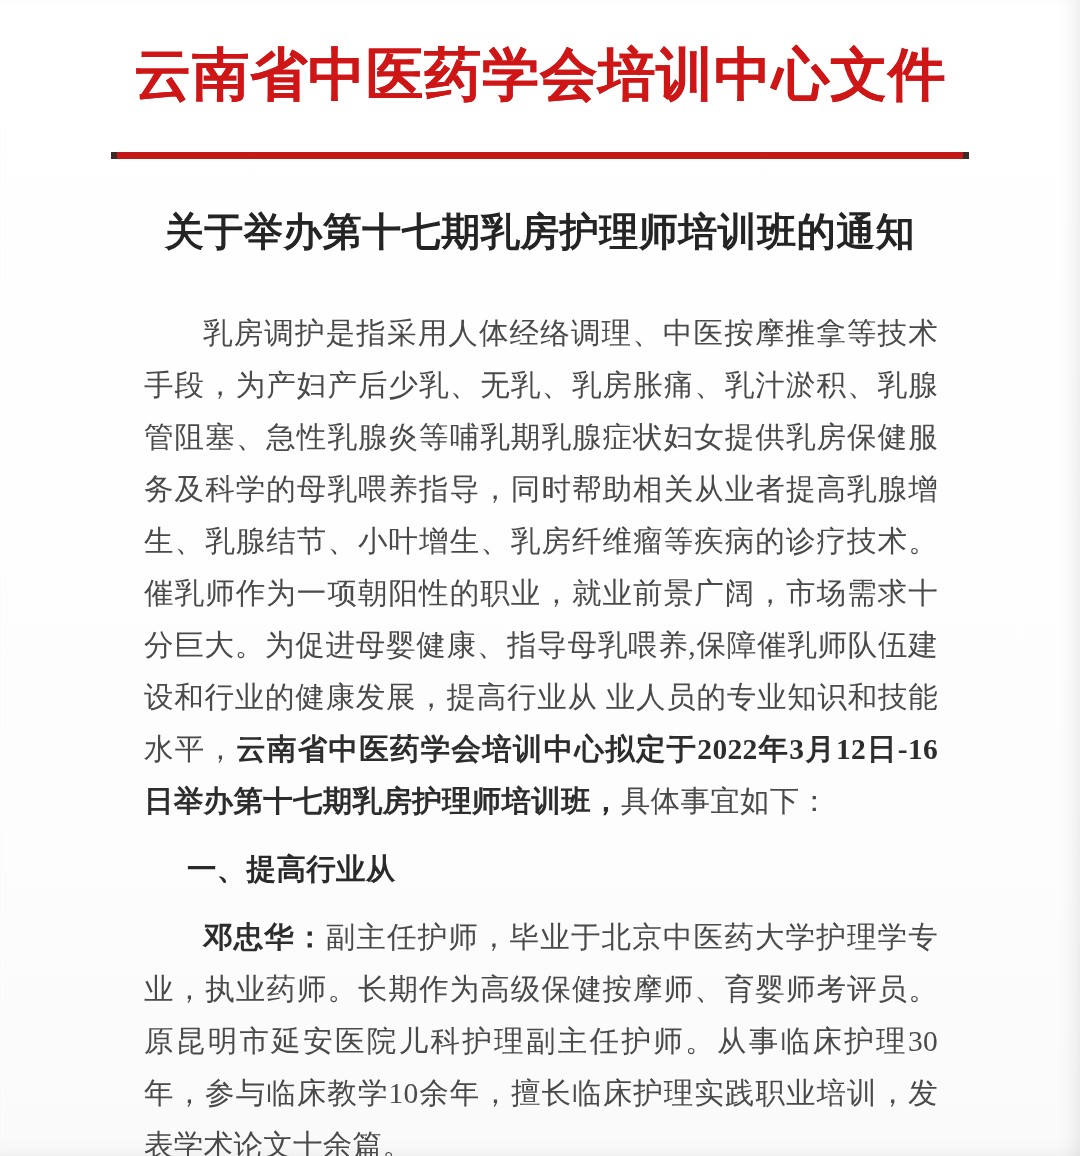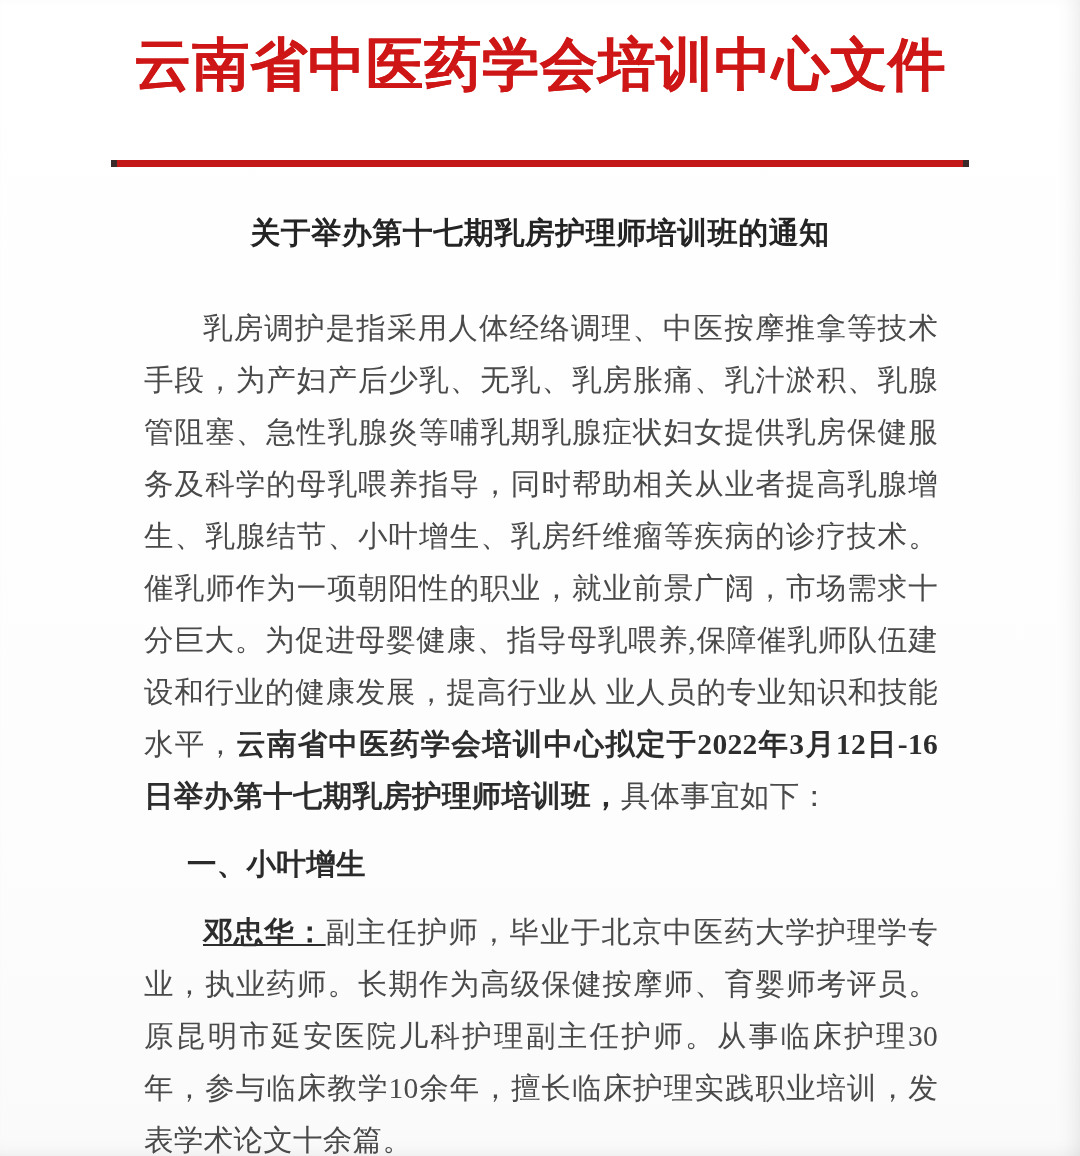--- a/index.html
+++ b/index.html
@@ -14,23 +14,22 @@
     margin: 0 auto;
     background: linear-gradient(180deg, #ffffff 0%, #fdfdfd 70%, #fafafa 100%);
     box-shadow: inset -16px 0 22px -14px rgba(0,0,0,0.10),
                 inset 0 -14px 18px -12px rgba(0,0,0,0.05);
     overflow: hidden;
     font-family: "Liberation Serif", "DejaVu Serif", serif;
   }
   
   .letterhead {
     height: 114px;
-    padding-top: 8px;
     display: flex;
-    align-items: center;
+    align-items: flex-end;
     justify-content: center;
   }
   .letterhead-title {
     font-size: 57px;
     font-weight: 900;
     letter-spacing: 1px;
     color: #ce1616;
     text-shadow: 0.5px 0 0 #ce1616;
     white-space: nowrap;
   }
@@ -40,21 +39,21 @@
     width: 846px;
     height: 7px;
     background: #c21818;
     border-left: 6px solid #3a2a2a;
     border-right: 6px solid #3a2a2a;
   }
   
   .doc-title {
     margin: 46px 0 0;
     text-align: center;
-    font-size: 30px;
+    font-size: 39px;
     font-weight: 700;
     color: #242424;
     letter-spacing: 0.5px;
     white-space: nowrap;
   }
   
   .doc-body {
     margin: 48px 126px 0 128px;
     width: 826px;
     font-size: 29.5px;
@@ -75,41 +74,40 @@
   }
   .section-heading {
     text-indent: 2em;
     font-weight: 700;
     color: #2a2a2a;
     margin: 2px 0 !important;
   }
   .expert-name {
     font-weight: 700;
     color: #2d2d2d;
-    text-decoration: underline;
   }
 </style>
 </head>
 <body>
 
 <div class="doc-page">
 
   <header class="letterhead">
     <div class="letterhead-title">云南省中医药学会培训中心文件</div>
   </header>
 
   <div class="red-rule"></div>
 
   <h1 class="doc-title">关于举办第十七期乳房护理师培训班的通知</h1>
 
   <main class="doc-body">
 
     <p class="para-indent"><span>乳房调护是指采用人体经络调理、中医按摩推拿等技术手段，为产妇产后少乳、无乳、乳房胀痛、乳汁淤积、乳腺管阻塞、急性乳腺炎等哺乳期乳腺症状妇女提供乳房保健服务及科学的母乳喂养指导，同时帮助相关从业者提高乳腺增生、乳腺结节、小叶增生、乳房纤维瘤等疾病的诊疗技术。催乳师作为一项朝阳性的职业，就业前景广阔，市场需求十分巨大。为促进母婴健康、指导母乳喂养,保障催乳师队伍建设和行业的健康发展，提高行业从 业人员的专业知识和技能水平，</span><span class="run-bold">云南省中医药学会培训中心拟定于2022年3月12日-16日举办第十七期乳房护理师培训班，</span><span>具体事宜如下：</span></p>
 
-    <p class="section-heading">一、小叶增生</p>
+    <p class="section-heading">一、提高行业从</p>
 
     <p class="para-indent"><span class="expert-name">邓忠华：</span><span>副主任护师，毕业于北京中医药大学护理学专业，执业药师。长期作为高级保健按摩师、育婴师考评员。原昆明市延安医院儿科护理副主任护师。从事临床护理30年，参与临床教学10余年，擅长临床护理实践职业培训，发表学术论文十余篇。</span></p>
 
     <p class="section-heading">二、教学特色</p>
 
   </main>
 
 </div>
 
 </body></html>

